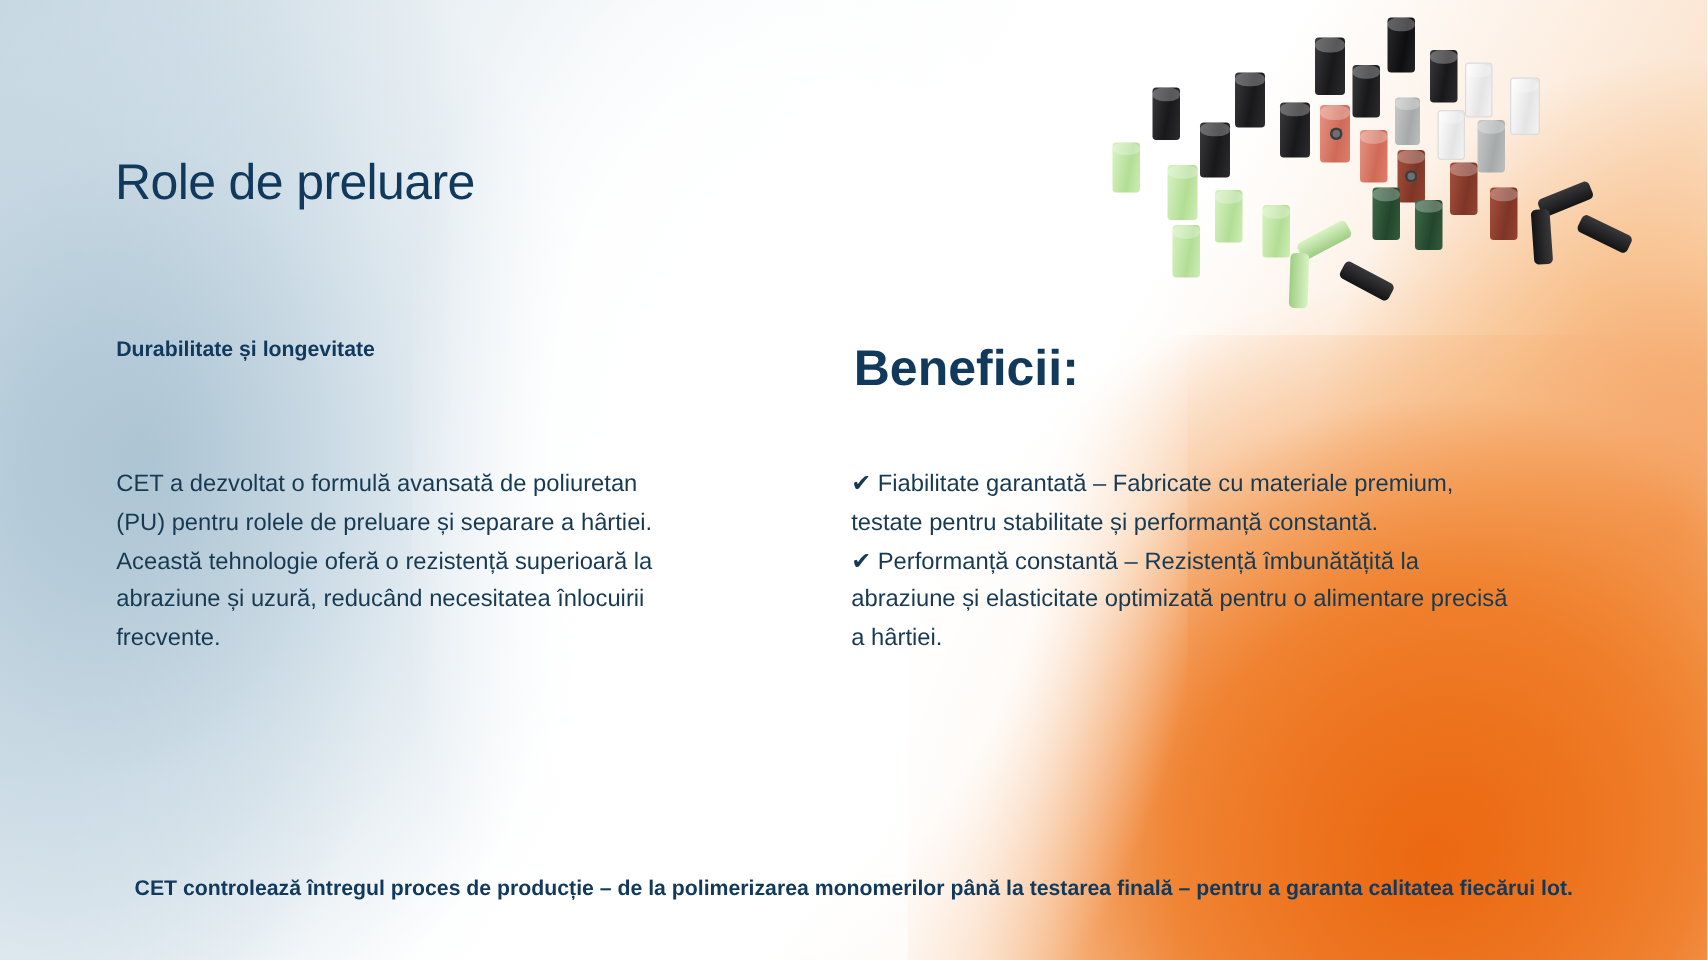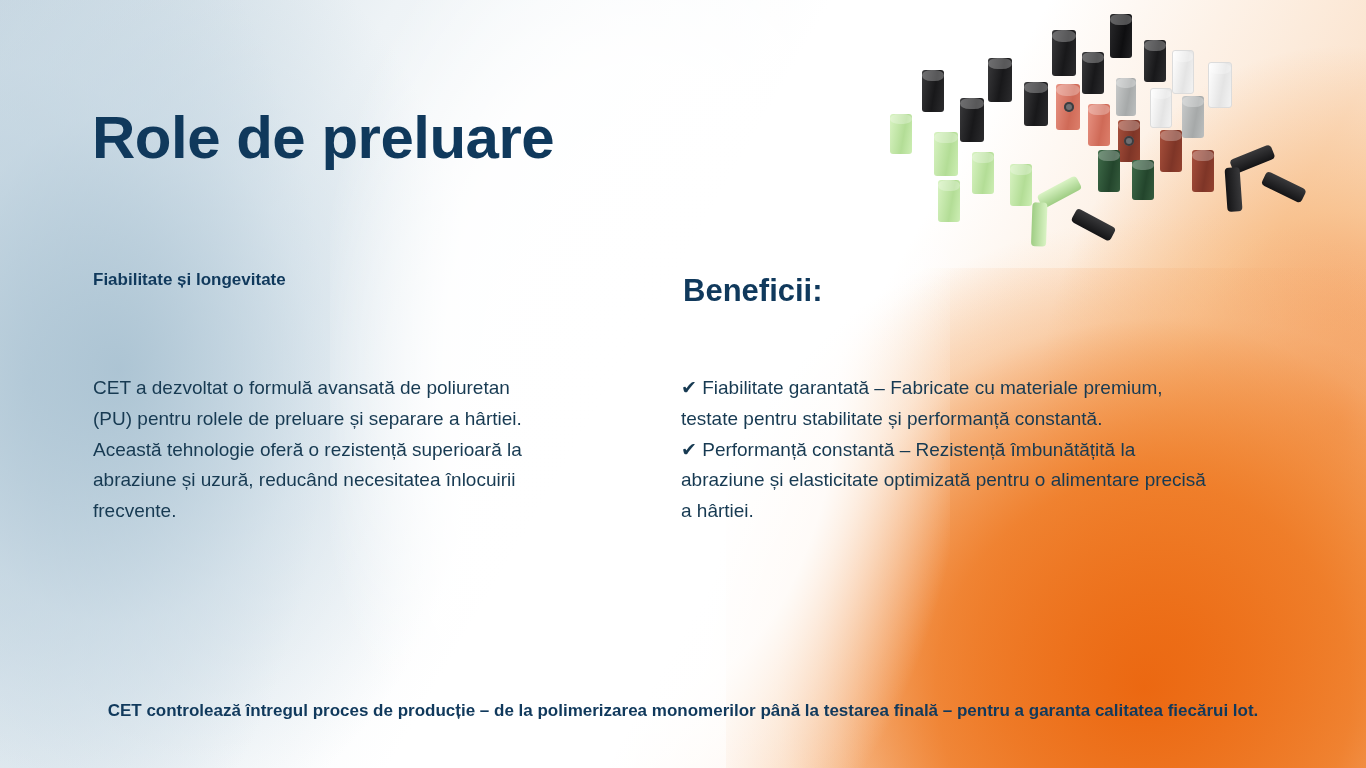--- a/index.html
+++ b/index.html
@@ -39,25 +39,25 @@
   .center-white {
     position: absolute;
     left: 330px; top: -120px;
     width: 620px; height: 1000px;
     background: radial-gradient(ellipse at 50% 50%, rgba(255,255,255,0.98) 0%, rgba(255,255,255,0.9) 45%, rgba(255,255,255,0) 75%);
     pointer-events: none;
   }
 
   h1.title {
     position: absolute;
-    left: 92px; top: 104px;
+    left: 92px; top: 124px;
     width: 700px;
     color: #10395c;
-    font-size: 60px;
-    font-weight: bold;
+    font-size: 40px;
+    font-weight: normal;
     line-height: 1.12;
     letter-spacing: -0.5px;
   }
   .subtitle {
     position: absolute;
     left: 93px; top: 270px;
     color: #10395c;
     font-size: 17px;
     font-weight: bold;
   }
@@ -66,21 +66,21 @@
     left: 93px; top: 373px;
     width: 450px;
     color: #173a52;
     font-size: 19px;
     line-height: 1.62;
   }
   .benefits-title {
     position: absolute;
     left: 683px; top: 273px;
     color: #10395c;
-    font-size: 31px;
+    font-size: 40px;
     font-weight: bold;
   }
   .benefits-list {
     position: absolute;
     left: 681px; top: 373px;
     width: 530px;
     color: #173a52;
     font-size: 19px;
     line-height: 1.62;
   }
@@ -192,21 +192,21 @@
       <div class="yarm k" style="transform: rotate(-22deg);"></div>
       <div class="yarm k" style="transform: rotate(86deg);"></div>
       <div class="yarm k" style="transform: rotate(26deg); left:32px; top:10px;"></div>
     </div>
   </div>
 
   <h1 class="title">
     <span>Role de preluare</span><br>
   </h1>
 
-  <div class="subtitle">Fiabilitate și longevitate</div>
+  <div class="subtitle">Durabilitate și longevitate</div>
 
   <p class="body-text">CET a dezvoltat o formulă avansată de poliuretan (PU) pentru rolele de preluare și separare a hârtiei. Această tehnologie oferă o rezistență superioară la abraziune și uzură, reducând necesitatea înlocuirii frecvente.</p>
 
   <div class="benefits-title">Beneficii:</div>
 
   <div class="benefits-list">
     <div>
       <span class="check">✔</span>
       <span>Fiabilitate garantată – Fabricate cu materiale premium, testate pentru stabilitate și performanță constantă.</span>
     </div>

